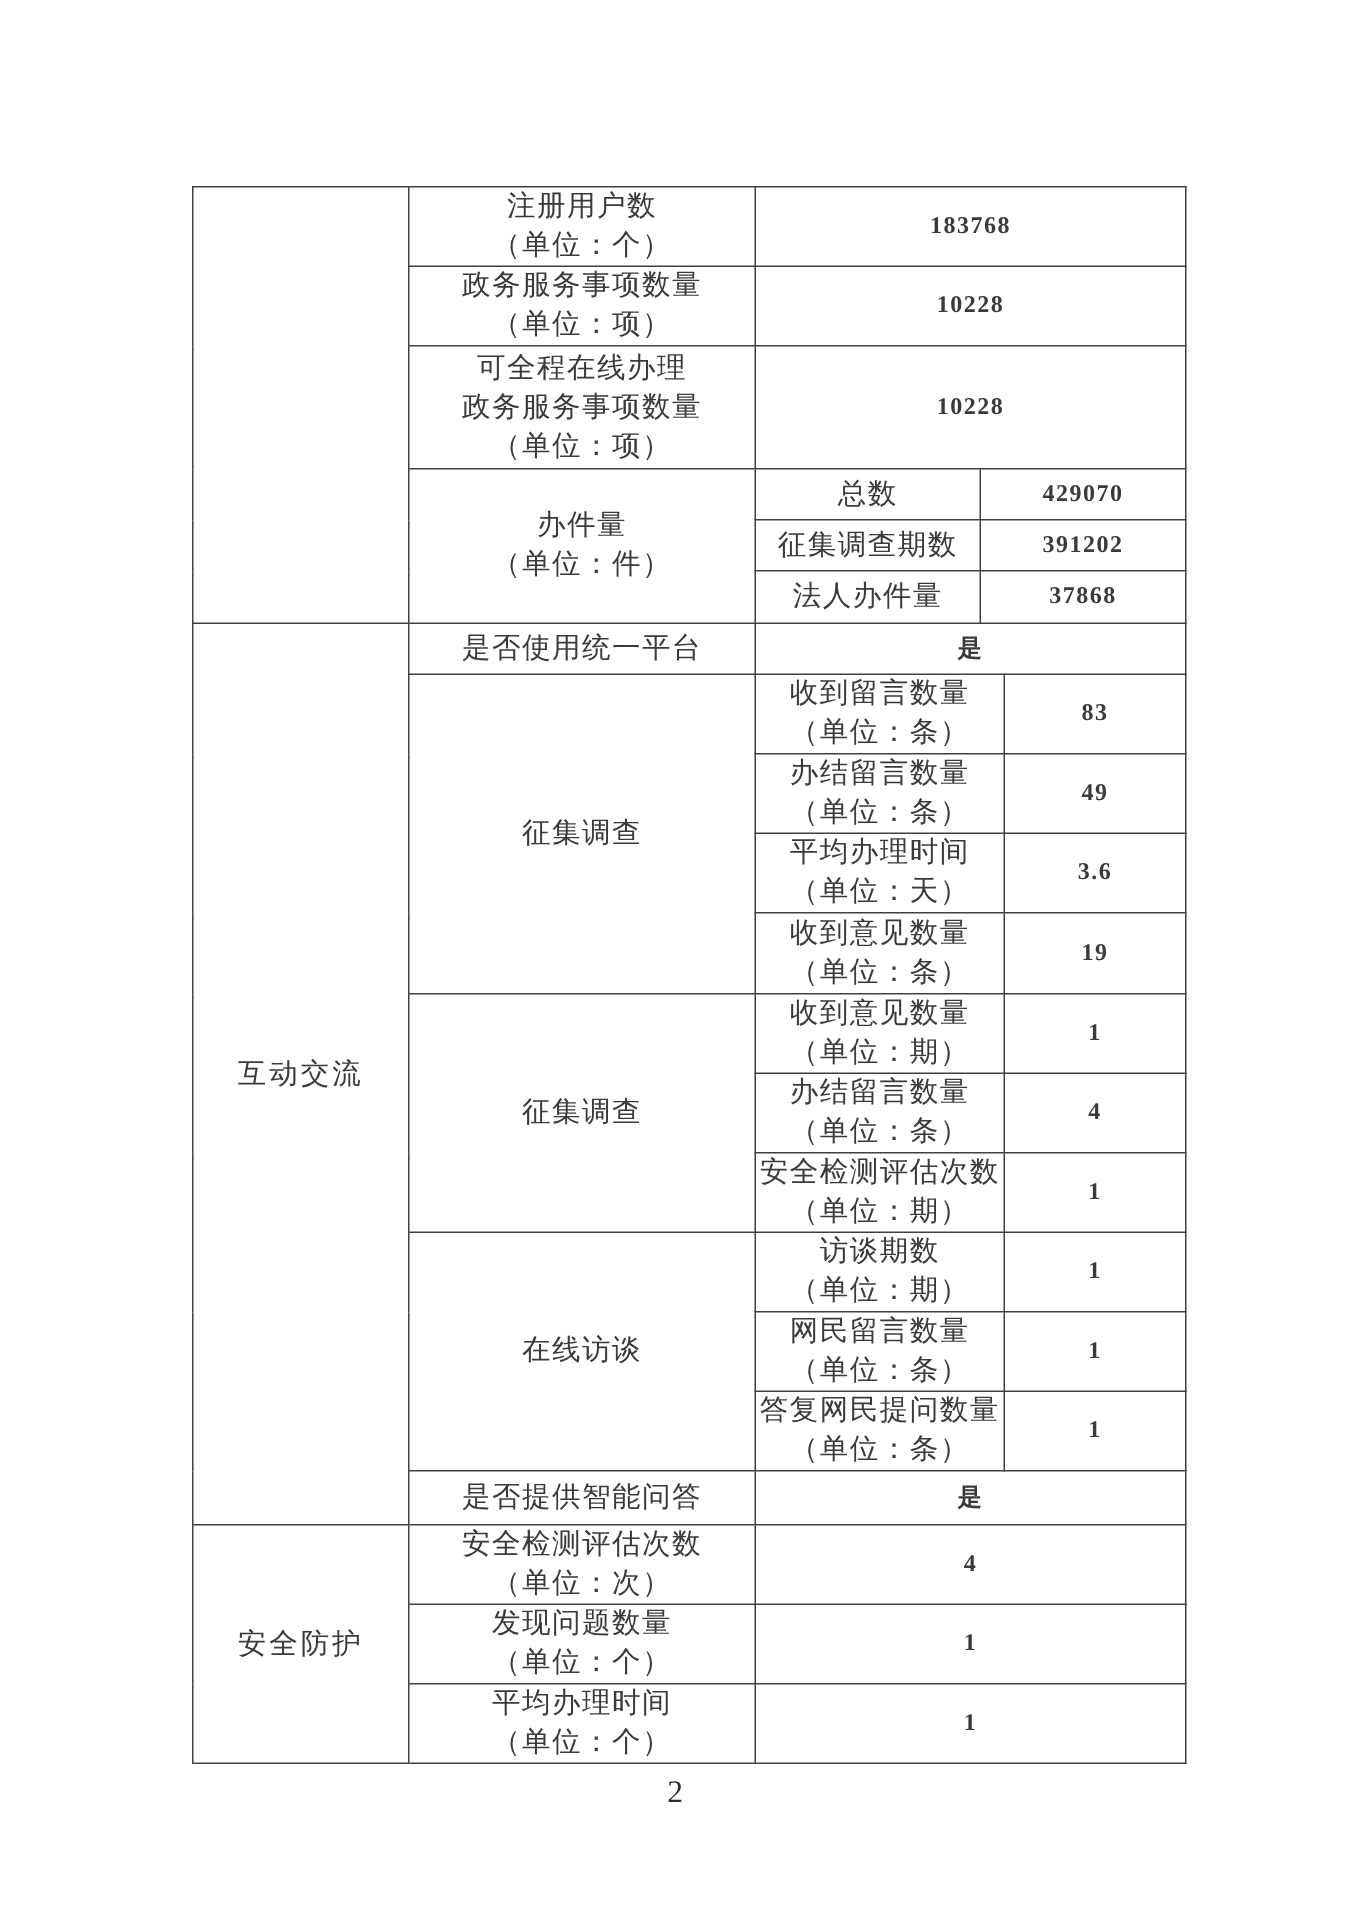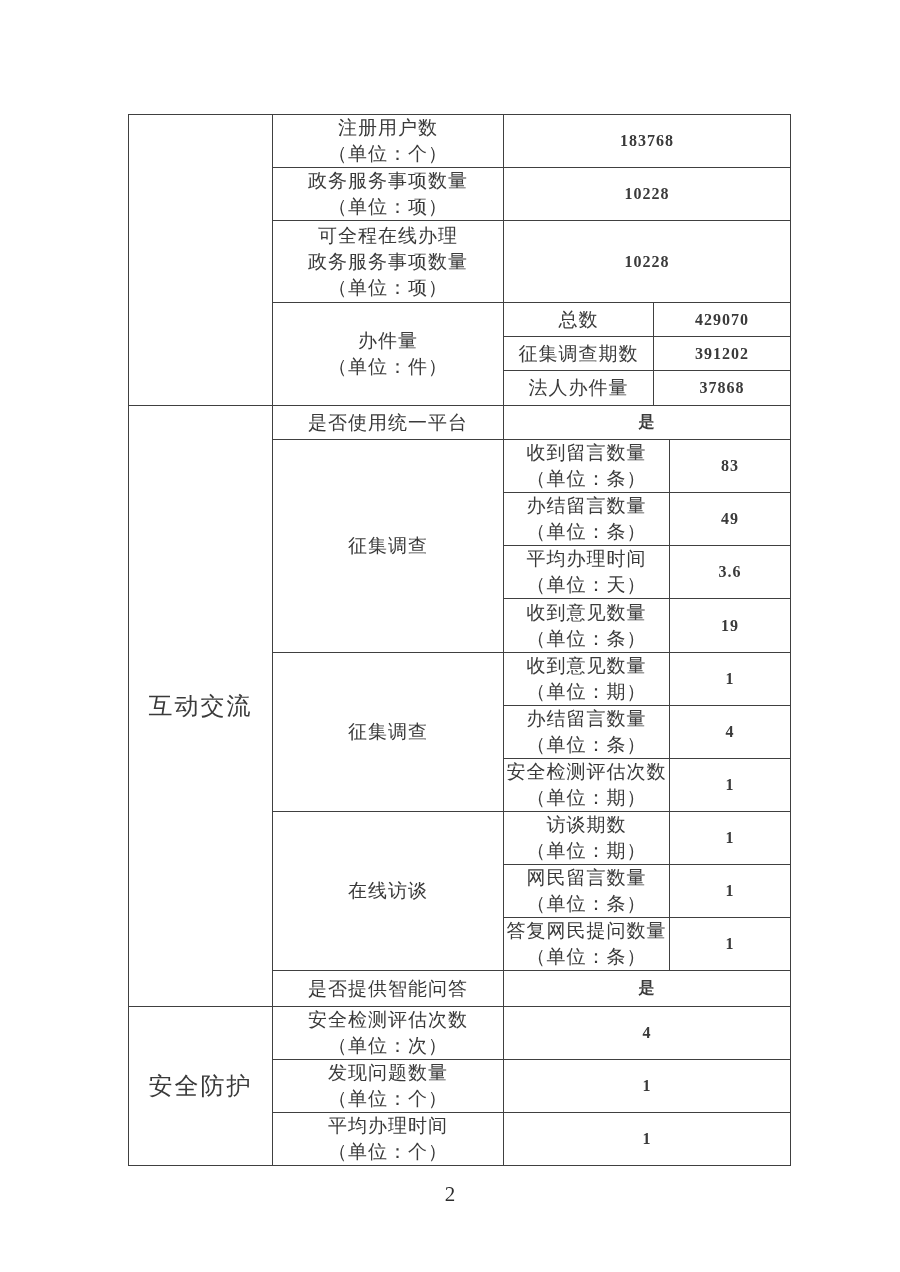--- a/index.html
+++ b/index.html
@@ -11,21 +11,21 @@
     width: 900px;
     height: 1272px;
     position: relative;
     overflow: hidden;
     font-family: "Liberation Serif", "DejaVu Serif", serif;
     color: #3a3a3a;
   }
   table.doc-table {
     position: absolute;
     left: 128px;
-    top: 114px;
+    top: 124px;
     border-collapse: collapse;
     table-layout: fixed;
   }
   table.doc-table td {
     border: 1.5px solid #404040;
     padding: 0;
     text-align: center;
     vertical-align: middle;
     overflow: hidden;
   }
@@ -34,21 +34,21 @@
     letter-spacing: 1px;
     line-height: 26px;
   }
   .lbl .line { display: block; }
   .num {
     font-size: 16px;
     letter-spacing: 1px;
     font-weight: bold;
   }
   .cat {
-    font-size: 24px;
+    font-size: 19px;
     letter-spacing: 2px;
   }
   .page-footer {
     position: absolute;
     top: 1182px;
     left: 0;
     width: 900px;
     text-align: center;
     font-size: 21px;
     color: #2e2e2e;

